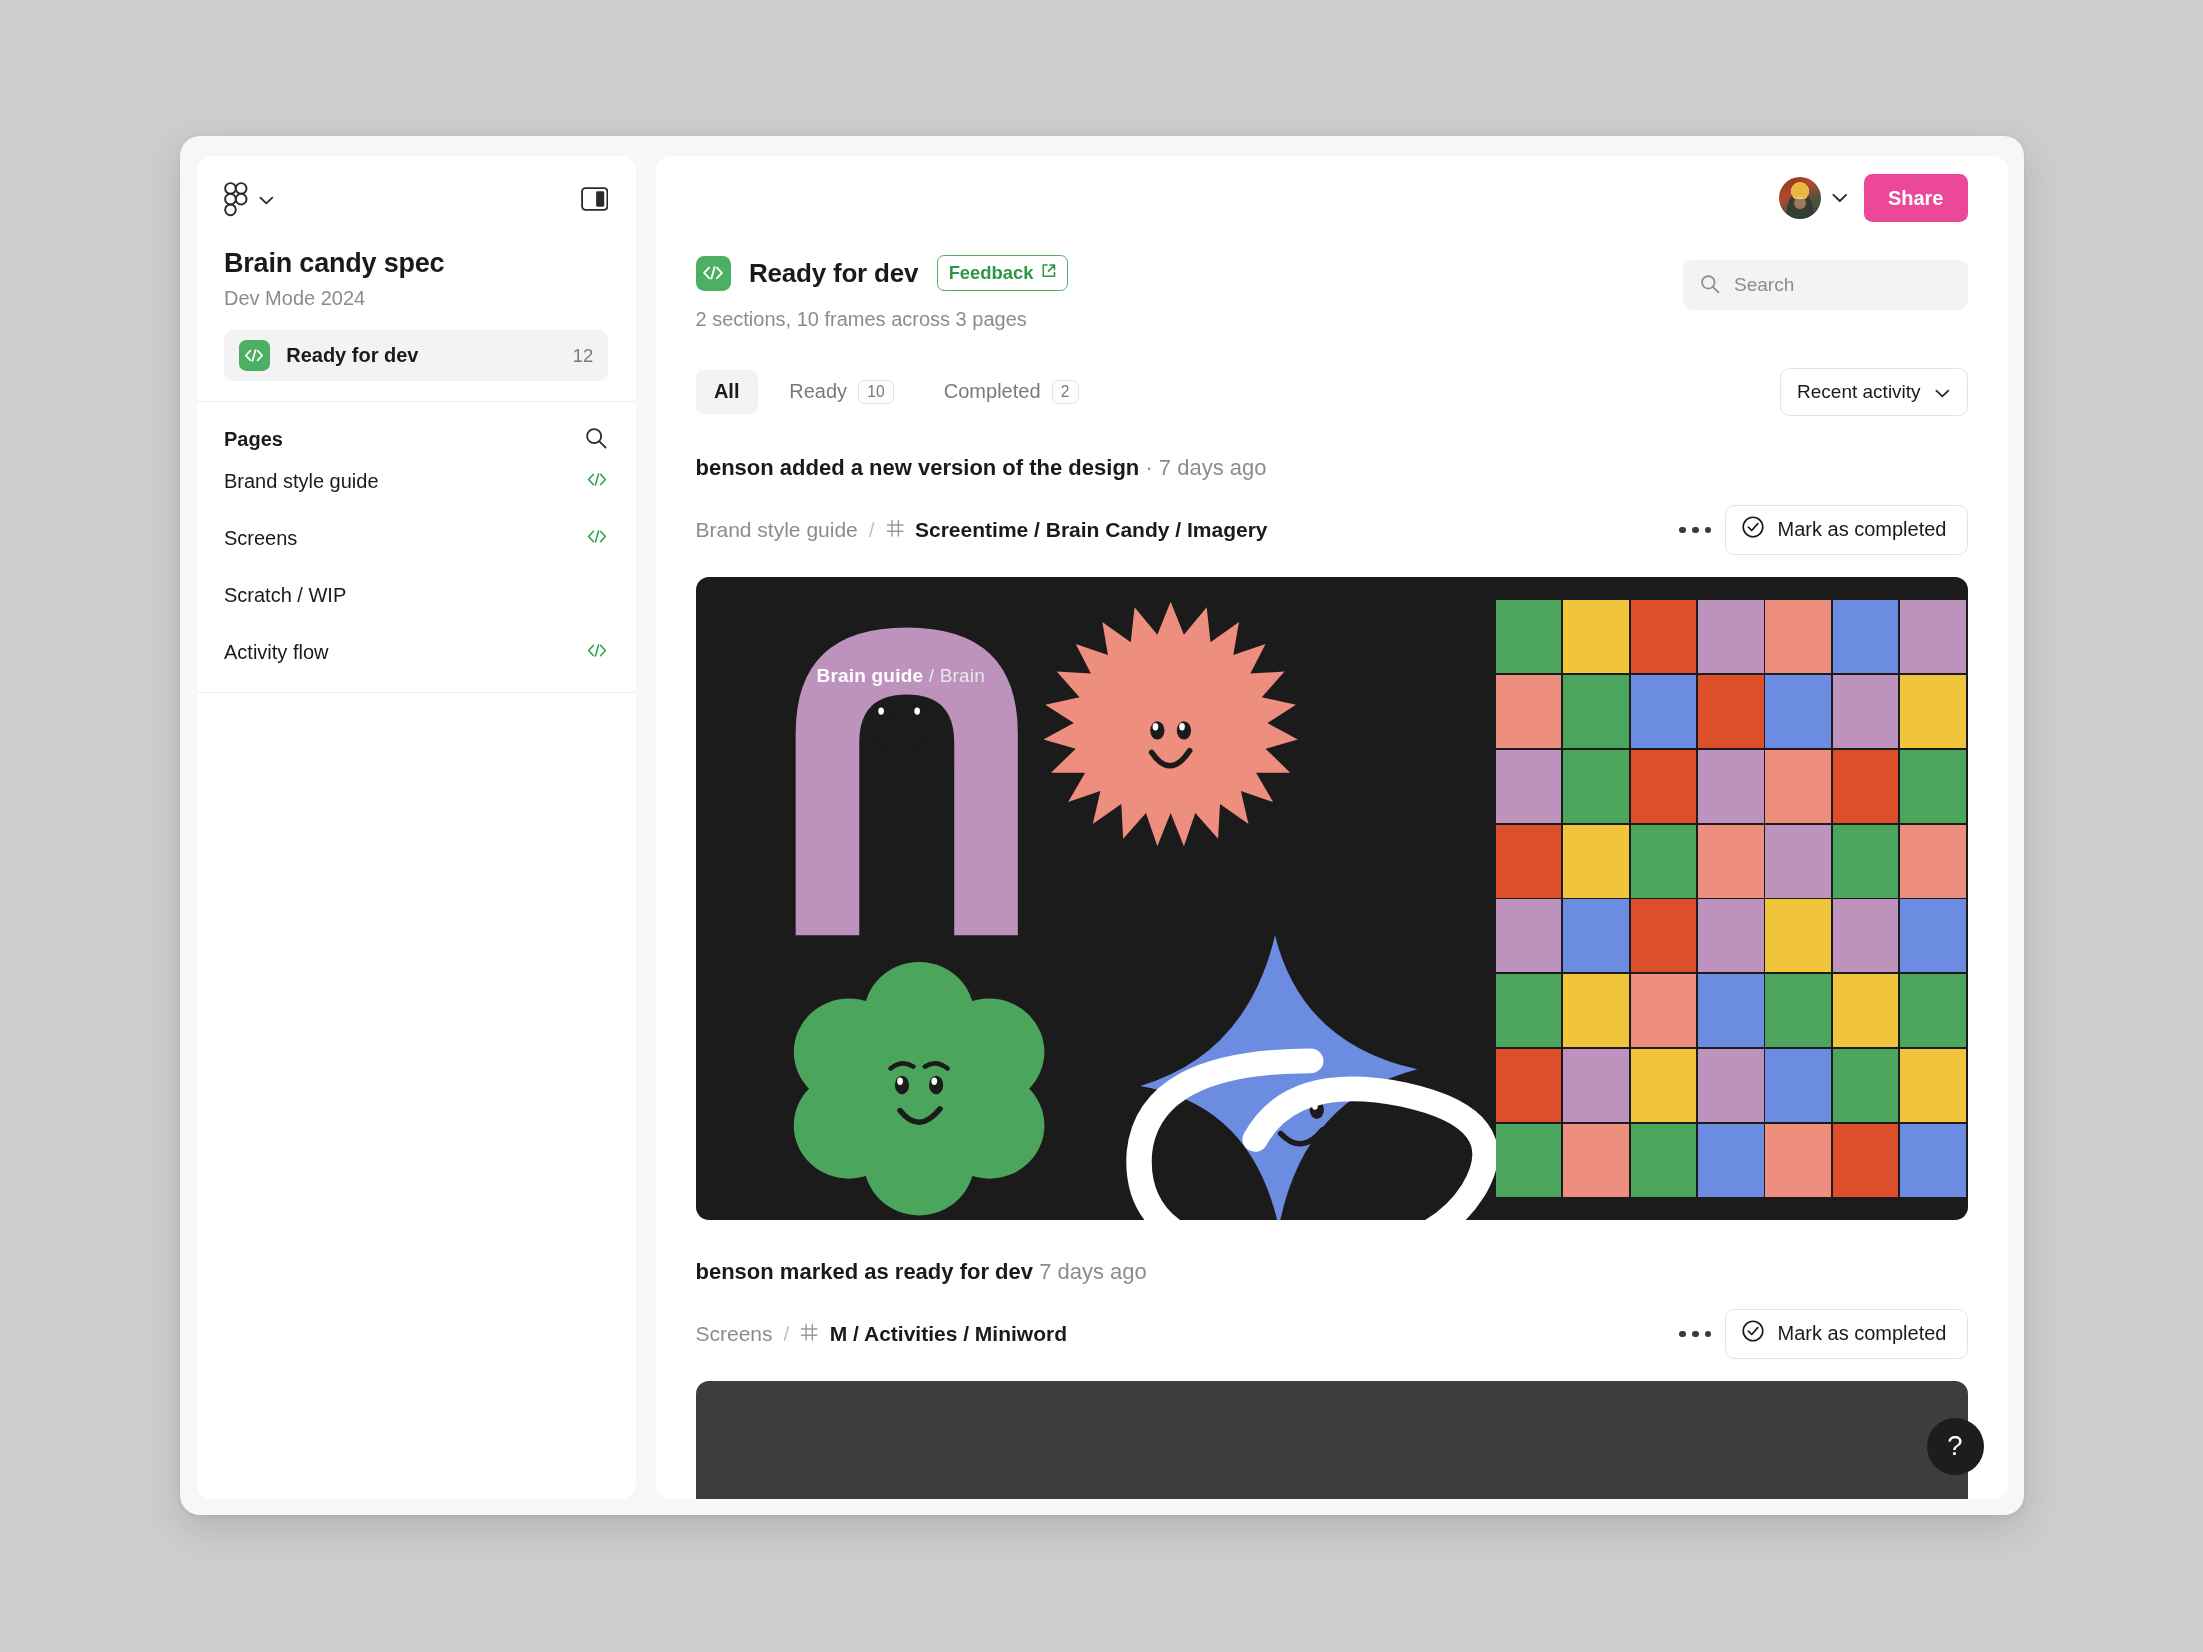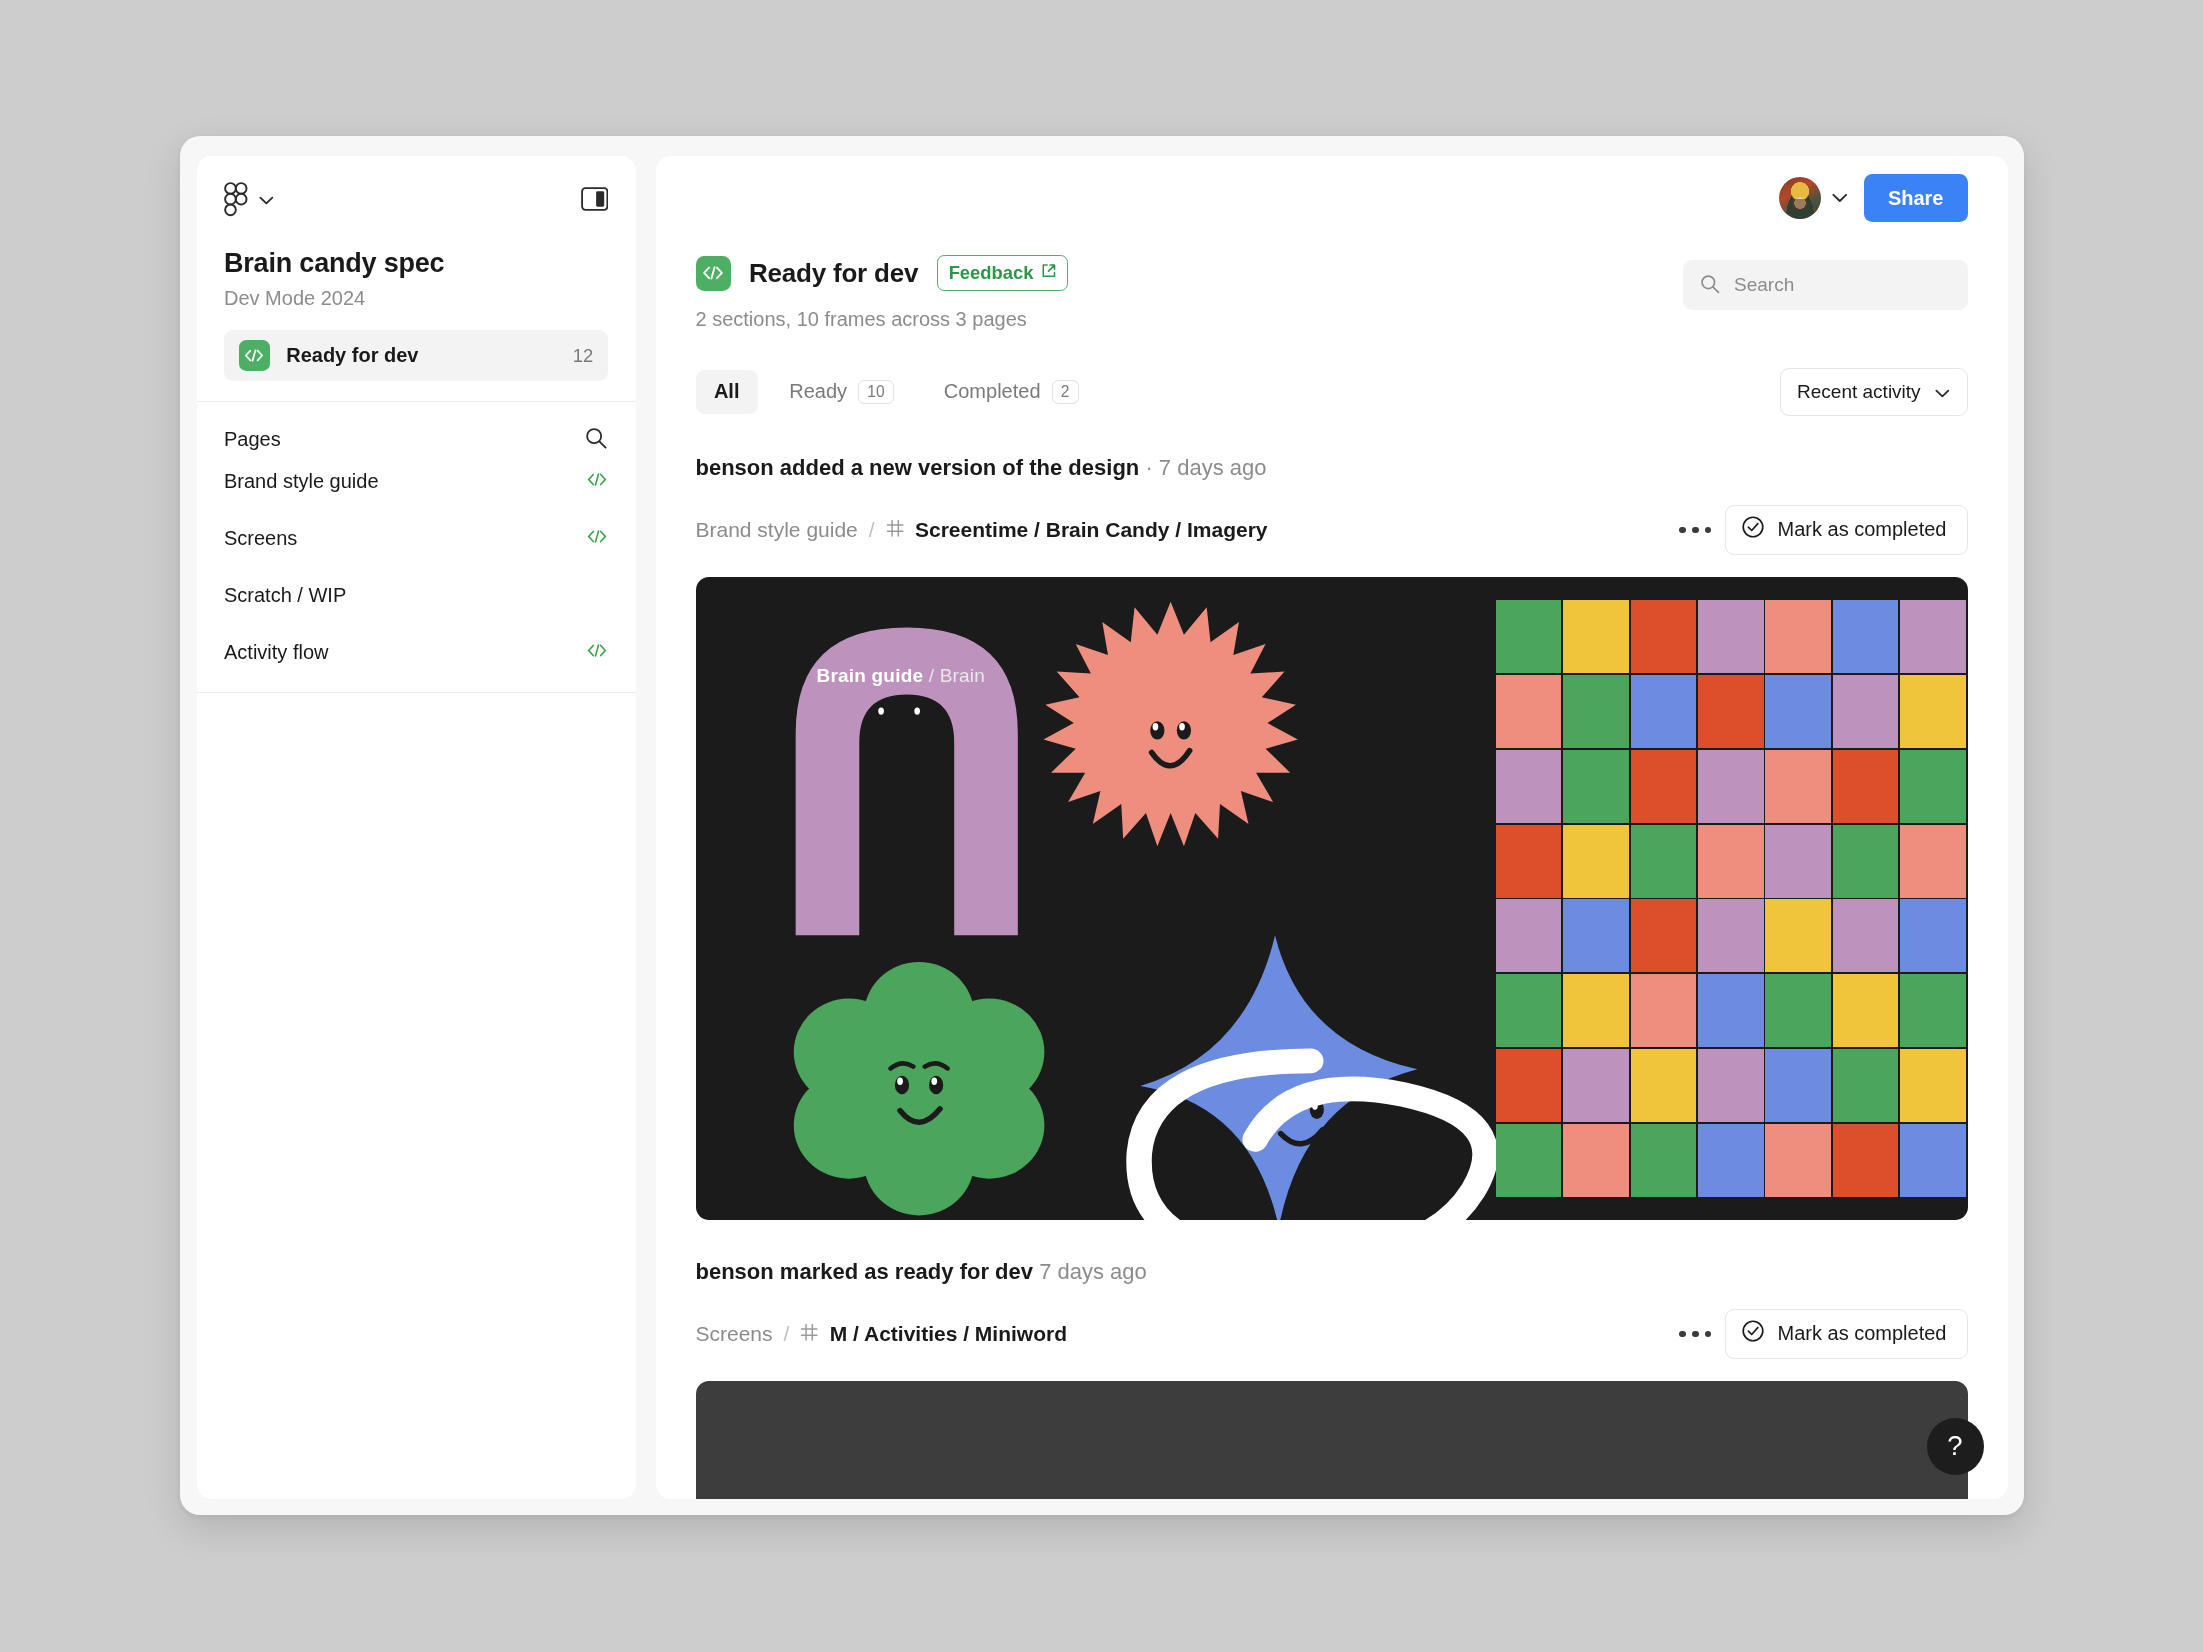--- a/index.html
+++ b/index.html
@@ -79,21 +79,21 @@
     flex: 1;
   }
   .ready-count { font-size: 18.4px; color: #7a7a7a; }
 
   .sidebar-divider { height: 0.9px; background: #ededed; margin: 20px 0 0 0; }
 
   .pages-head {
     display: flex; align-items: center; justify-content: space-between;
     padding: 24px 27.5px 0 27.5px;
   }
-  .pages-title { font-size: 20px; font-weight: 400; color: #1a1a1a; }
+  .pages-title { font-size: 20px; font-weight: 700; color: #1a1a1a; }
   .page-item {
     display: flex; align-items: center; justify-content: space-between;
     padding: 0 27.5px;
     height: 57px;
     cursor: pointer;
   }
   .page-name { font-size: 20px; color: #1a1a1a; }
   .page-code { color: #36a34a; font-size: 17.4px; font-weight: 700; font-family: "Liberation Mono", monospace; }
   .sidebar-lower-div { height: 0.9px; background: #ededed; margin-top: 11px; }
   .sidebar-rest { flex: 1; }
@@ -130,21 +130,21 @@
     position: relative;
   }
   .avatar::after{
     content:"";
     position:absolute; left:32%; top:52%;
     width:36%; height:30%; border-radius:0 0 50% 50%;
     background:#5b3a22;
     opacity:.55;
   }
   .share-btn {
-    background: #3b82f6;
+    background: #ec4899;
     color: #ffffff;
     border: none;
     height: 48px;
     padding: 0 24px;
     border-radius: 8.3px;
     font-size: 20px;
     font-weight: 700;
     font-family: "Liberation Sans", sans-serif;
     cursor: pointer;
   }

